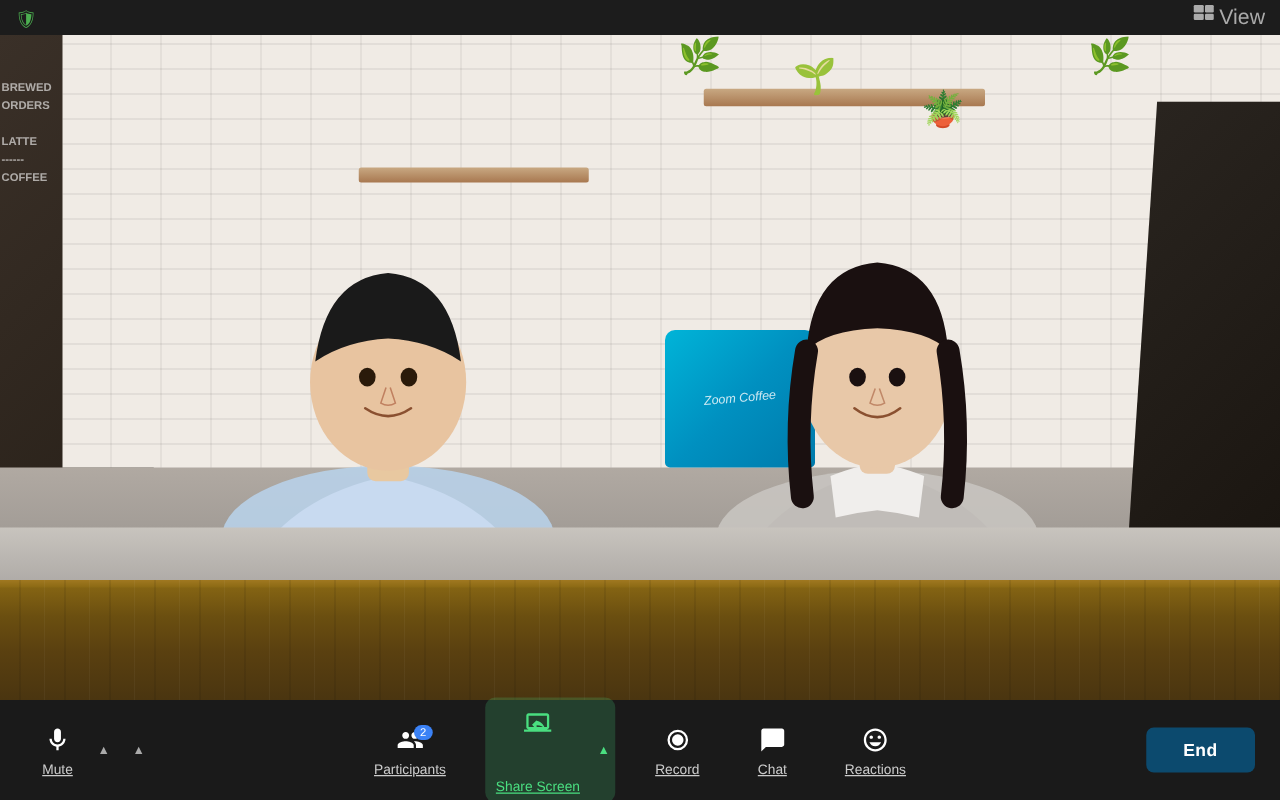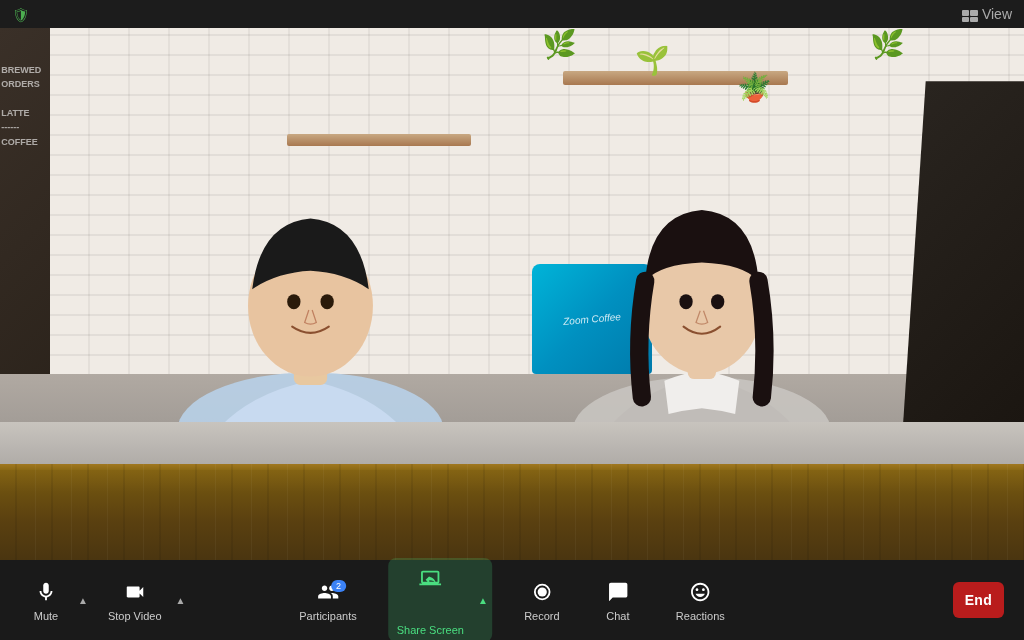--- a/index.html
+++ b/index.html
@@ -272,20 +272,21 @@
       align-items: center;
       justify-content: center;
       color: white;
       font-size: 18px;
     }
 
     .tool-btn-label {
       color: #ccc;
       font-size: 11px;
       white-space: nowrap;
+      text-decoration: underline;
     }
 
     .tool-btn-label.active {
       color: #4ade80;
     }
 
     .share-screen-btn {
       background: rgba(74, 222, 128, 0.2);
       border-radius: 8px;
     }
@@ -305,25 +306,25 @@
       margin-left: 2px;
     }
 
     .tool-group {
       display: flex;
       align-items: center;
     }
 
     
     .end-btn {
-      background: #b91c1c;
+      background: #0c4a6e;
       color: white;
       border: none;
       border-radius: 6px;
-      padding: 10px 12px;
+      padding: 10px 30px;
       font-size: 14px;
       font-weight: 600;
       cursor: pointer;
       letter-spacing: 0.3px;
     }
 
     
     .badge {
       background: #3b82f6;
       color: white;
@@ -335,24 +336,24 @@
       right: -4px;
     }
 
     .tool-btn-icon-wrap {
       position: relative;
     }
 
     
     .view-btn {
       display: flex;
-      align-items: flex-end;
+      align-items: flex-start;
       gap: 4px;
       color: #aaa;
-      font-size: 14px;
+      font-size: 17px;
       cursor: pointer;
     }
 
     .view-icon {
       width: 16px;
       height: 12px;
       display: grid;
       grid-template-columns: 1fr 1fr;
       grid-template-rows: 1fr 1fr;
       gap: 1px;
@@ -468,28 +469,20 @@
               <path d="M12 14c1.66 0 3-1.34 3-3V5c0-1.66-1.34-3-3-3S9 3.34 9 5v6c0 1.66 1.34 3 3 3z"></path>
               <path d="M17 11c0 2.76-2.24 5-5 5s-5-2.24-5-5H5c0 3.53 2.61 6.43 6 6.92V21h2v-3.08c3.39-.49 6-3.39 6-6.92h-2z"></path>
             </svg>
           </div>
           <span class="tool-btn-label">Mute</span>
         </div>
         <span class="chevron-btn">▲</span>
       </div>
 
       <div class="tool-group">
-        <div class="tool-btn">
-          <div class="tool-btn-icon">
-            <svg width="22" height="22" viewBox="0 0 24 24" fill="white">
-              <path d="M17 10.5V7c0-.55-.45-1-1-1H4c-.55 0-1 .45-1 1v10c0 .55.45 1 1 1h12c.55 0 1-.45 1-1v-3.5l4 4v-11l-4 4z"></path>
-            </svg>
-          </div>
-          <span class="tool-btn-label">Stop Video</span>
-        </div>
         <span class="chevron-btn">▲</span>
       </div>
     </div>
 
     <div class="toolbar-center">
 
 
       <div class="tool-btn">
         <div class="tool-btn-icon-wrap">
           <div class="tool-btn-icon">

